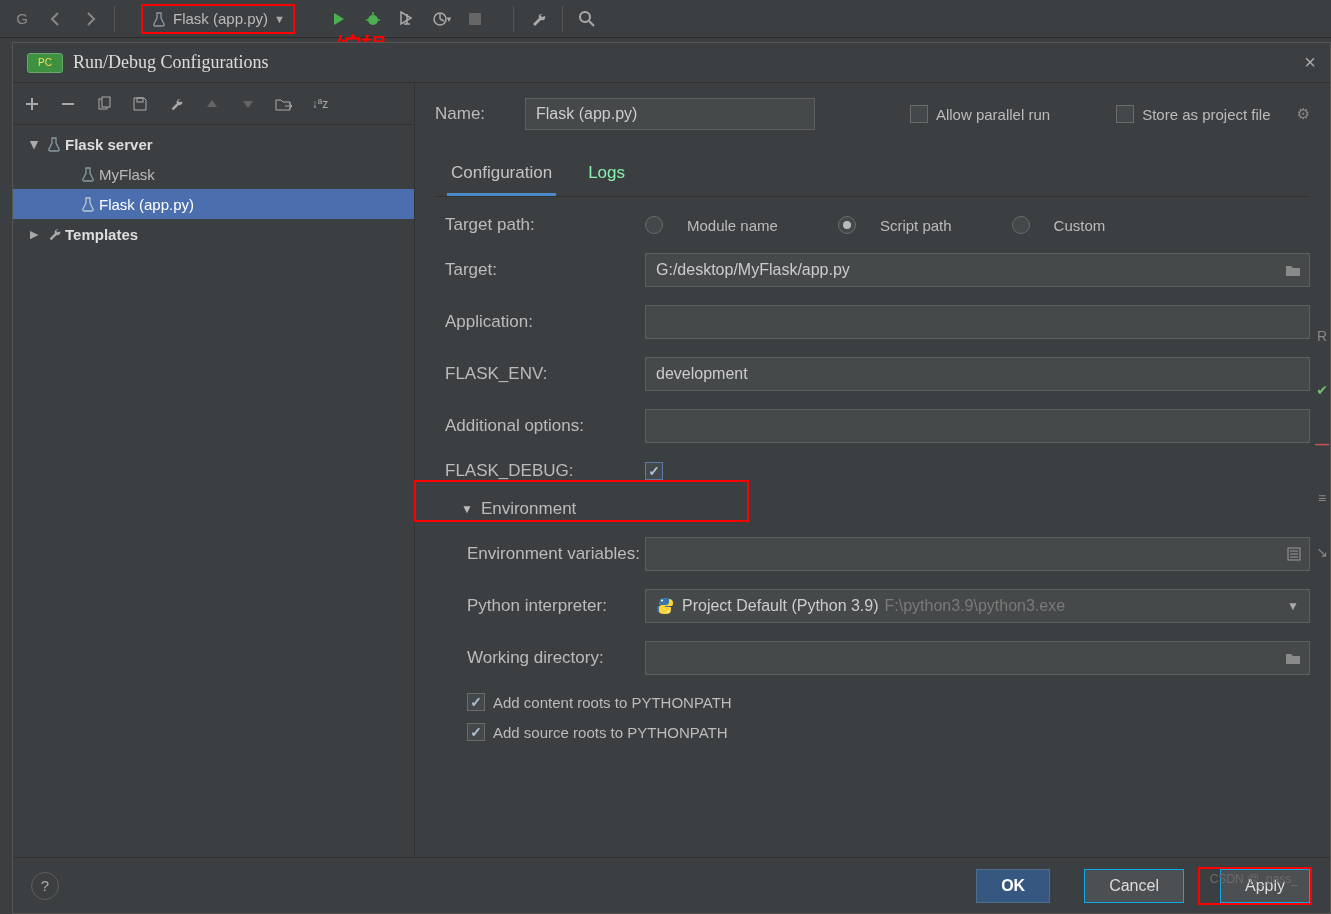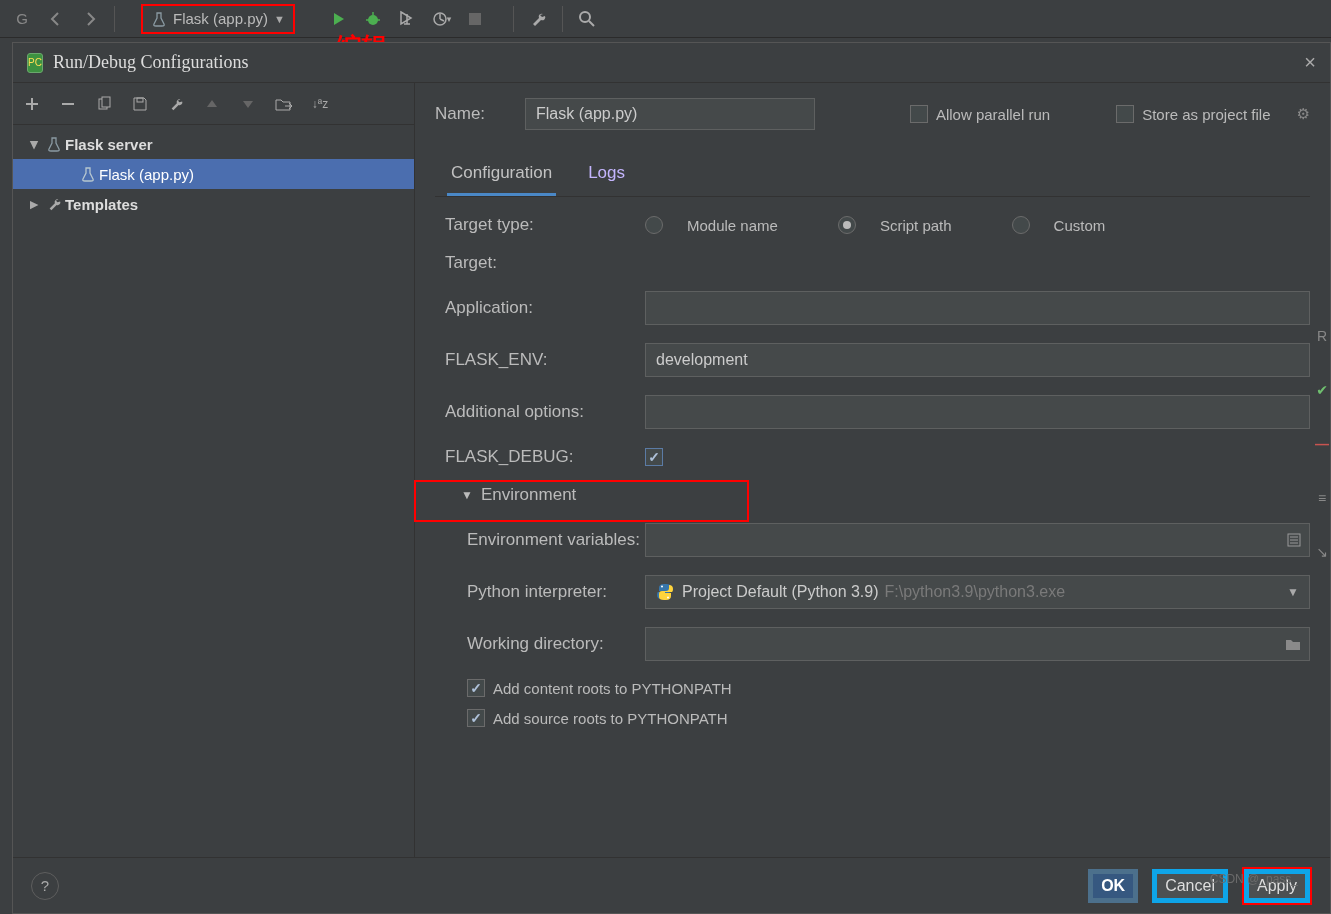--- a/index.html
+++ b/index.html
@@ -8,21 +8,21 @@
 
 .top-toolbar { height: 38px; background: #3c3f41; border-bottom: 1px solid #2b2b2b; display: flex; align-items: center; padding: 0 8px; gap: 6px; }
 .top-toolbar .divider { width: 1px; height: 26px; background: #555; margin: 0 4px; }
 .tbtn { display: flex; align-items: center; justify-content: center; width: 28px; height: 28px; color: #888; }
 .run-config-combo { border: 2px solid red; height: 30px; display: flex; align-items: center; padding: 0 8px; gap: 6px; color: #bbb; cursor: pointer; }
 .annot { position: absolute; color: red; font-size: 26px; font-weight: bold; }
 
 
 .dialog { position: absolute; left: 12px; top: 42px; right: 0; bottom: 0; background: #3c3f41; border: 1px solid #555; display: flex; flex-direction: column; }
 .dlg-title { height: 40px; display: flex; align-items: center; padding: 0 14px; border-bottom: 1px solid #323232; }
-.dlg-title .icon-box { width: 16px; height: 20px; background: #3d9140; border-radius: 3px; border: 1px solid #6aa76d; margin-right: 10px; font-size: 10px; color: #ffdd55; display: flex; align-items: center; justify-content: center; }
+.dlg-title .icon-box { width: 36px; height: 20px; background: #3d9140; border-radius: 3px; border: 1px solid #6aa76d; margin-right: 10px; font-size: 10px; color: #ffdd55; display: flex; align-items: center; justify-content: center; }
 .dlg-title .ttl { color: #ddd; font-size: 18px; flex: 1; font-family: Liberation Serif, serif; }
 .dlg-title .close { color: #aaa; font-size: 20px; cursor: pointer; }
 
 .dlg-body { flex: 1; display: flex; }
 .left { width: 402px; border-right: 1px solid #323232; display: flex; flex-direction: column; }
 .left-toolbar { height: 42px; display: flex; align-items: center; padding: 0 8px; gap: 14px; border-bottom: 1px solid #323232; }
 .left-toolbar .tb { width: 22px; height: 22px; display: flex; align-items: center; justify-content: center; color: #a9a9a9; cursor: pointer; }
 
 .tree { padding: 4px 0; }
 .tree-row { height: 30px; display: flex; align-items: center; padding-left: 12px; cursor: pointer; }
@@ -36,21 +36,21 @@
 .right { flex: 1; display: flex; flex-direction: column; padding: 0 20px; position: relative; }
 .name-row { height: 62px; display: flex; align-items: center; gap: 20px; }
 .name-row .lbl { width: 70px; color: #bbb; font-size: 17px; }
 .textbox { background: #45494a; border: 1px solid #5e6060; height: 32px; color: #ccc; padding: 0 10px; font-size: 16px; }
 .name-row .name-input { width: 290px; }
 .chk { display: flex; align-items: center; gap: 8px; color: #bbb; }
 .chk-box { width: 18px; height: 18px; border: 1px solid #6b6b6b; background: #43494a; display: flex; align-items: center; justify-content: center; }
 .chk-box.checked::after { content: "✓"; color: #aec1d9; font-size: 14px; font-weight: bold; }
 
 .tabs { display: flex; gap: 28px; margin-top: 18px; padding-left: 12px; border-bottom: 1px solid #323232; }
-.tab { padding: 0 4px 10px 4px; color: #c4b5fd; font-size: 17px; cursor: pointer; }
+.tab { padding: 0 4px 10px 4px; color: #86efac; font-size: 17px; cursor: pointer; }
 .tab.active { color: #c2c2c2; border-bottom: 3px solid #4a88c7; }
 
 .form { margin-top: 18px; display: flex; flex-direction: column; gap: 18px; padding-left: 10px; }
 .frow { display: flex; align-items: center; }
 .frow .flbl { width: 200px; font-size: 17px; color: #bbb; }
 .frow .flbl.indent { padding-left: 22px; }
 .frow .finput { flex: 1; }
 .radio-grp { display: flex; gap: 60px; align-items: center; }
 .radio { display: flex; align-items: center; gap: 24px; cursor: pointer; }
 .radio .r { width: 18px; height: 18px; border: 1px solid #6b6b6b; border-radius: 50%; display: flex; align-items: center; justify-content: center; background: #43494a; }
@@ -63,21 +63,21 @@
 .dimtxt { color: #7a7a7a; margin-left: 6px; }
 
 .env-header { display: flex; align-items: center; gap: 8px; font-size: 17px; color: #bbb; padding-left: 16px; }
 .env-header .arrow { font-size: 12px; }
 
 .red-box-debug { position: absolute; border: 2px solid red; left: 414px; top: 480px; width: 335px; height: 42px; pointer-events: none; }
 
 .dlg-footer { height: 56px; border-top: 1px solid #323232; display: flex; align-items: center; padding: 0 18px; gap: 14px; }
 .dlg-footer .spacer { flex: 1; }
 .help-btn { width: 28px; height: 28px; border: 1px solid #5e5e5e; border-radius: 50%; display: flex; align-items: center; justify-content: center; color: #aaa; cursor: pointer; }
-.btn { height: 34px; padding: 0 8px; display: flex; align-items: center; justify-content: center; border: 5px solid #0ea5e9; background: #4c5052; color: #ddd; cursor: pointer; font-size: 16px; }
+.btn { height: 34px; padding: 0 24px; display: flex; align-items: center; justify-content: center; border: 1px solid #0ea5e9; background: #4c5052; color: #ddd; cursor: pointer; font-size: 16px; margin-left: 20px; }
 .btn.primary { background: #365880; border-color: #4c708c; color: #fff; font-weight: bold; }
 .apply-red { border: 2px solid red; height: 38px; display: flex; align-items: center; }
 
 .right-strip { position: absolute; right: 0; top: 326px; width: 18px; display: flex; flex-direction: column; gap: 34px; color: #888; font-size: 14px; }
 .right-strip div { height: 20px; display: flex; align-items: center; justify-content: center; }
 .green { color: #6fbf6f; }
 
 svg { display: block; }
 </style>
 </head>
@@ -215,20 +215,29 @@
       </div>
       <div class="tree">
         <div class="tree-row bold">
           <span class="exp">▾</span>
           <span class="ficon">
               <svg width="16" height="16" viewBox="0 0 16 16">
                 <path d="M6 2 L6 7 L3 13 Q2 15 5 15 L11 15 Q14 15 13 13 L10 7 L10 2 Z" stroke="#8a9aa3" stroke-width="1.3" fill="none"></path>
               </svg>
             </span>
           <span>Flask server</span>
+        </div>
+        <div class="tree-row">
+          <span class="indent1"></span>
+          <span class="ficon">
+              <svg width="16" height="16" viewBox="0 0 16 16">
+                <path d="M6 2 L6 7 L3 13 Q2 15 5 15 L11 15 Q14 15 13 13 L10 7 L10 2 Z" stroke="#8a9aa3" stroke-width="1.3" fill="none"></path>
+              </svg>
+            </span>
+          <span>MyFlask</span>
         </div>
         <div class="tree-row sel">
           <span class="indent1"></span>
           <span class="ficon" style="color:#b7c7d0">
               <svg width="16" height="16" viewBox="0 0 16 16">
                 <path d="M6 2 L6 7 L3 13 Q2 15 5 15 L11 15 Q14 15 13 13 L10 7 L10 2 Z" stroke="currentColor" stroke-width="1.3" fill="none"></path>
               </svg>
             </span>
           <span>Flask (app.py)</span>
         </div>
@@ -261,39 +270,47 @@
         <span style="margin-left:6px;color:#888">⚙</span>
       </div>
 
       <div class="tabs">
         <div class="tab active">Configuration</div>
         <div class="tab">Logs</div>
       </div>
 
       <div class="form">
         <div class="frow">
-          <div class="flbl">Target type:</div>
+          <div class="flbl">Target path:</div>
           <div class="radio-grp">
             <div class="radio">
                 <span class="r"></span>
                 <span>Module name</span>
               </div>
             <div class="radio sel">
                 <span class="r"></span>
                 <span>Script path</span>
               </div>
             <div class="radio">
                 <span class="r"></span>
                 <span>Custom</span>
               </div>
           </div>
         </div>
 
         <div class="frow">
           <div class="flbl">Target:</div>
+          <div class="finput fieldbox">
+            <span>G:/desktop/MyFlask/app.py</span>
+            <span class="right-icon">
+                <svg width="16" height="14">
+                  <path d="M1 3 L6 3 L8 5 L15 5 L15 13 L1 13 Z" fill="#8a8a8a"></path>
+                </svg>
+              </span>
+          </div>
         </div>
 
         <div class="frow">
           <div class="flbl">Application:</div>
           <div class="finput fieldbox">
               <span></span>
             </div>
         </div>
 
         <div class="frow">

